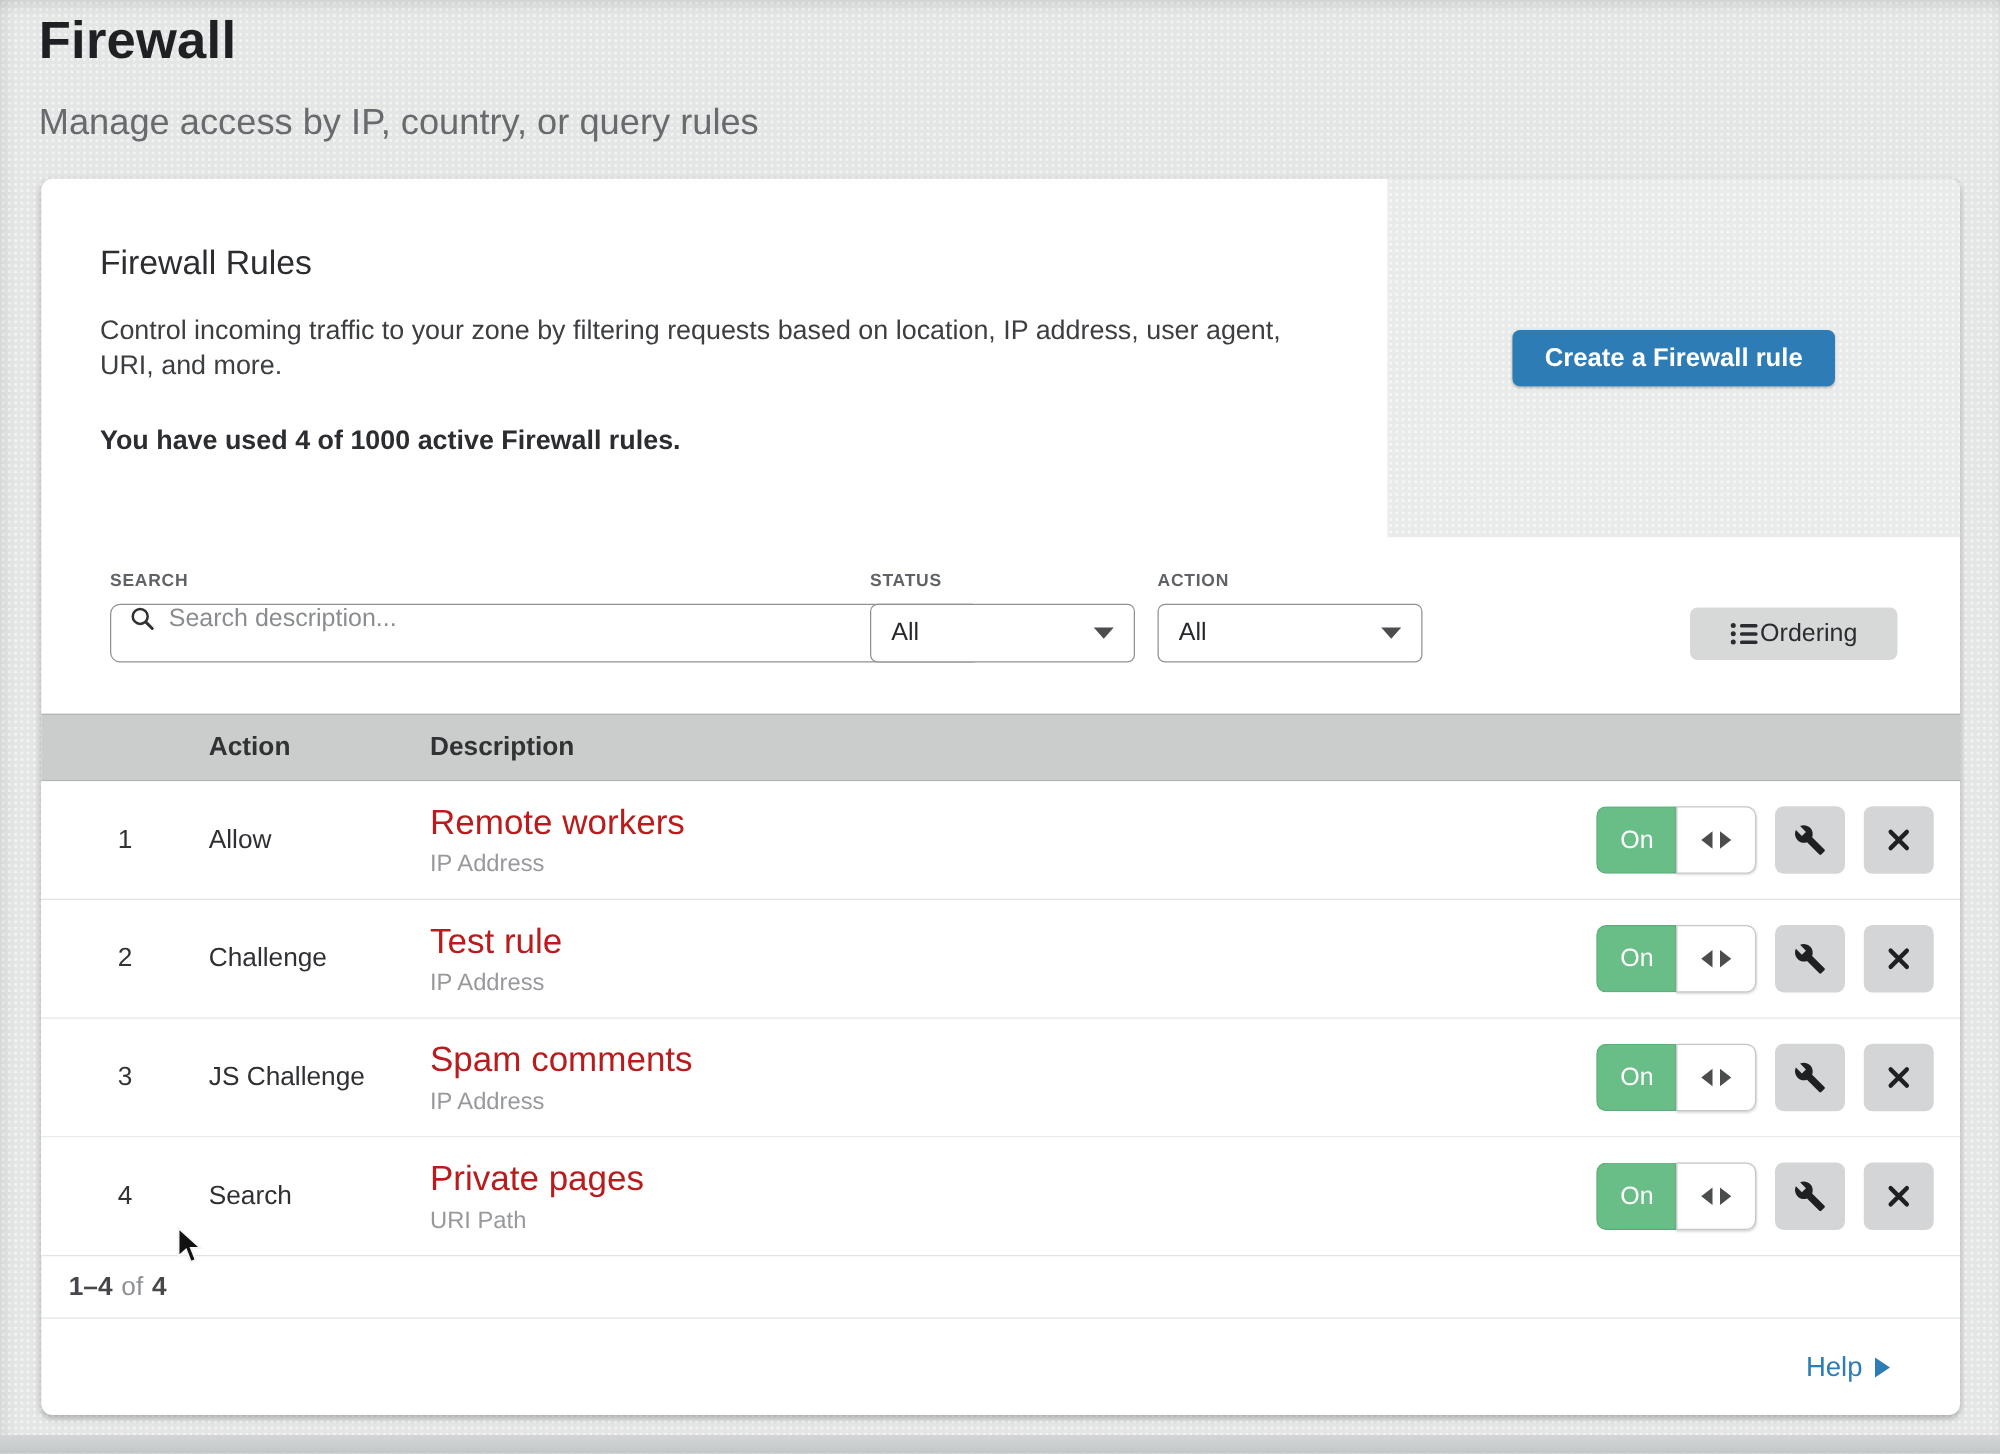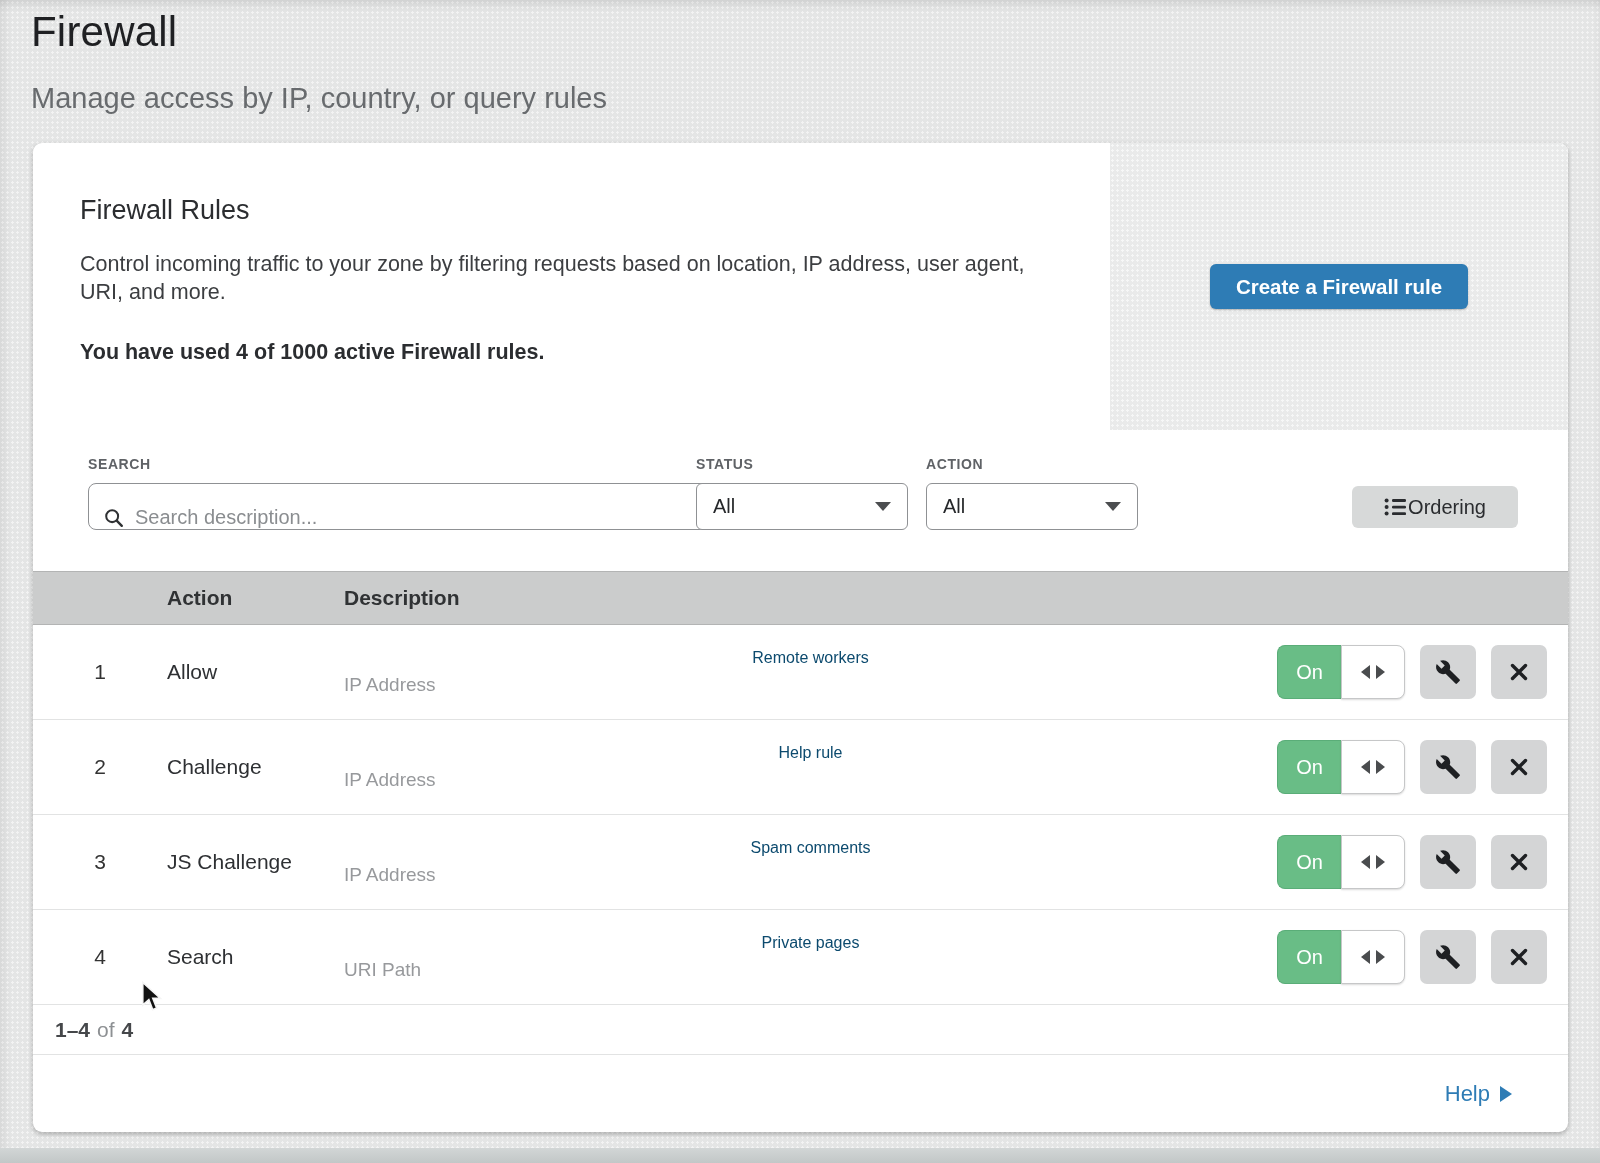--- a/index.html
+++ b/index.html
@@ -17,21 +17,21 @@
     background-size:5px 5px;
     box-shadow: inset 0 12px 10px -8px rgba(0,0,0,0.10), inset 12px 0 10px -8px rgba(0,0,0,0.07), inset -6px 0 8px -6px rgba(0,0,0,0.06);
   }
   .bottom-edge {
     position:absolute; left:0; right:0; bottom:0; height:15px;
     background:linear-gradient(#d2d6d6,#c2c7c7);
   }
 
   
   .page-header { position:absolute; left:31px; top:8px; }
-  .page-title { font-size:42px; font-weight:normal; color:#1f2023; letter-spacing:0.2px; }
+  .page-title { font-size:42px; font-weight:bold; color:#1f2023; letter-spacing:0.2px; }
   .page-subtitle { margin-top:26px; font-size:29px; color:#686b6e; }
 
   
   .card {
     position:absolute; left:33px; top:143px; width:1535px; height:989px;
     background:#fff; border-radius:9px;
     box-shadow:0 2px 5px rgba(0,0,0,0.28);
     display:flex; flex-direction:column;
   }
 
@@ -58,21 +58,21 @@
   
   .filters { position:relative; height:141px; flex:0 0 auto; }
   .filter-label {
     font-size:14px; font-weight:bold; color:#5f6266; letter-spacing:0.6px;
     position:absolute; top:26px;
   }
   .search-label { left:55px; } .status-label { left:663px; } .action-label { left:893px; }
   .search-box {
     position:absolute; left:55px; top:53px; width:698px; height:47px;
     border:1px solid #8f9194; border-radius:8px; background:#fff;
-    display:flex; align-items:flex-end; padding:0 14px;
+    display:flex; align-items:flex-start; padding:0 14px;
   }
   .search-box input {
     border:none; outline:none; flex:1; font-family:inherit;
     font-size:20px; color:#333; margin-left:10px; background:transparent;
   }
   .search-box input::placeholder { color:#8a8d90; }
   .select-box {
     position:absolute; top:53px; width:212px; height:47px;
     border:1px solid #8f9194; border-radius:6px; background:#fff;
     display:flex; align-items:center; padding:0 16px; cursor:pointer;
@@ -97,21 +97,21 @@
   .col-num { flex:0 0 134px; text-align:center; }
   .col-action { flex:0 0 177px; }
   .col-desc { flex:1; }
   .rows { flex:0 0 auto; }
   .rule-row {
     height:95px; display:flex; align-items:center;
     border-bottom:1px solid #e2e3e3; background:#fff;
   }
   .rule-num { font-size:21px; color:#333; }
   .rule-action { font-size:21px; color:#2e3033; }
-  .desc-title { font-size:16px; color:#0c4a6e;text-align:center; }
+  .desc-title { font-size:28px; color:#b91c1c; }
   .desc-sub { font-size:19px; color:#97999c; margin-top:7px; }
   .row-controls { display:flex; align-items:center; padding-right:21px; }
 
   .toggle { display:flex; height:54px; cursor:pointer; }
   .toggle-on {
     width:64px; background:var(--green); border-radius:8px 0 0 8px;
     color:#fff; font-size:20px; display:flex; align-items:center; justify-content:center;
     border:1px solid #5aad78; border-right:none;
   }
   .toggle-arrows {
@@ -245,21 +245,21 @@
           </svg>
         </span>
       </button>
     </div>
   </div>
 
   <div class="rule-row">
     <div class="col-num rule-num">2</div>
     <div class="col-action rule-action">Challenge</div>
     <div class="col-desc">
-      <div class="desc-title">Help rule</div>
+      <div class="desc-title">Test rule</div>
       <div class="desc-sub">IP Address</div>
     </div>
     <div class="row-controls">
       <div class="toggle">
         <div class="toggle-on">On</div>
         <div class="toggle-arrows">
           <span class="tri-left"></span>
           <span class="tri-right"></span>
         </div>
       </div>

